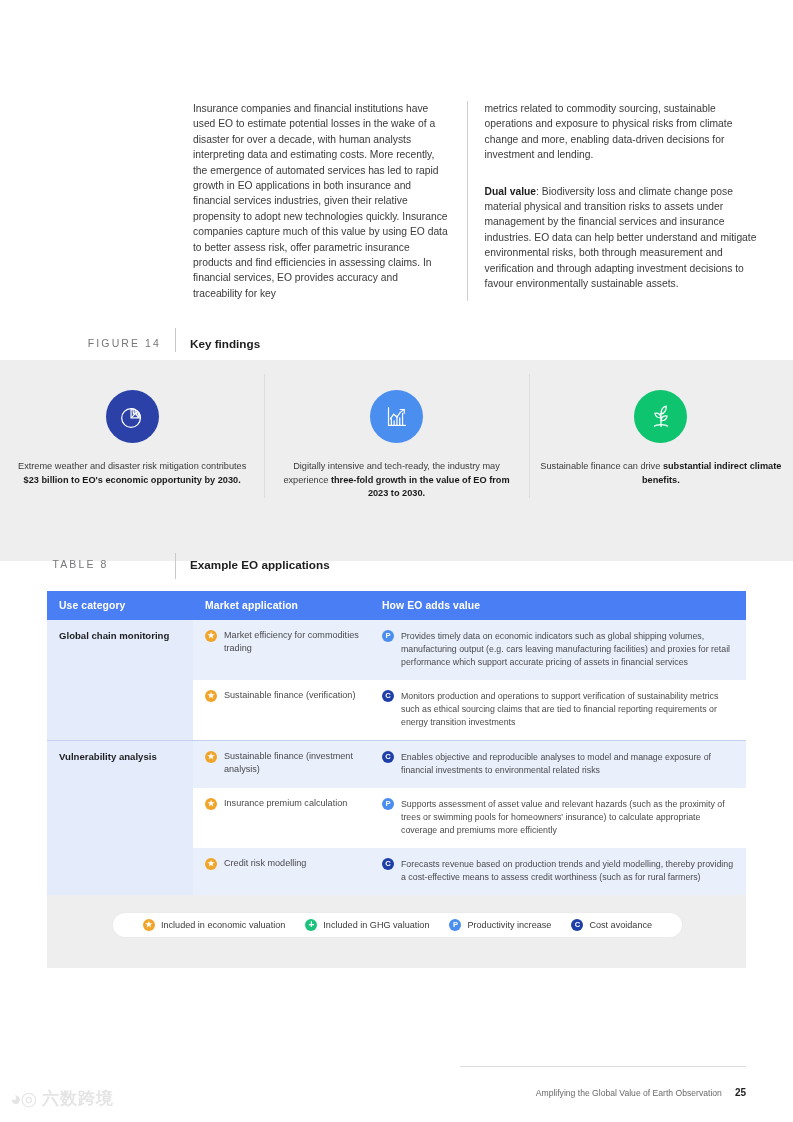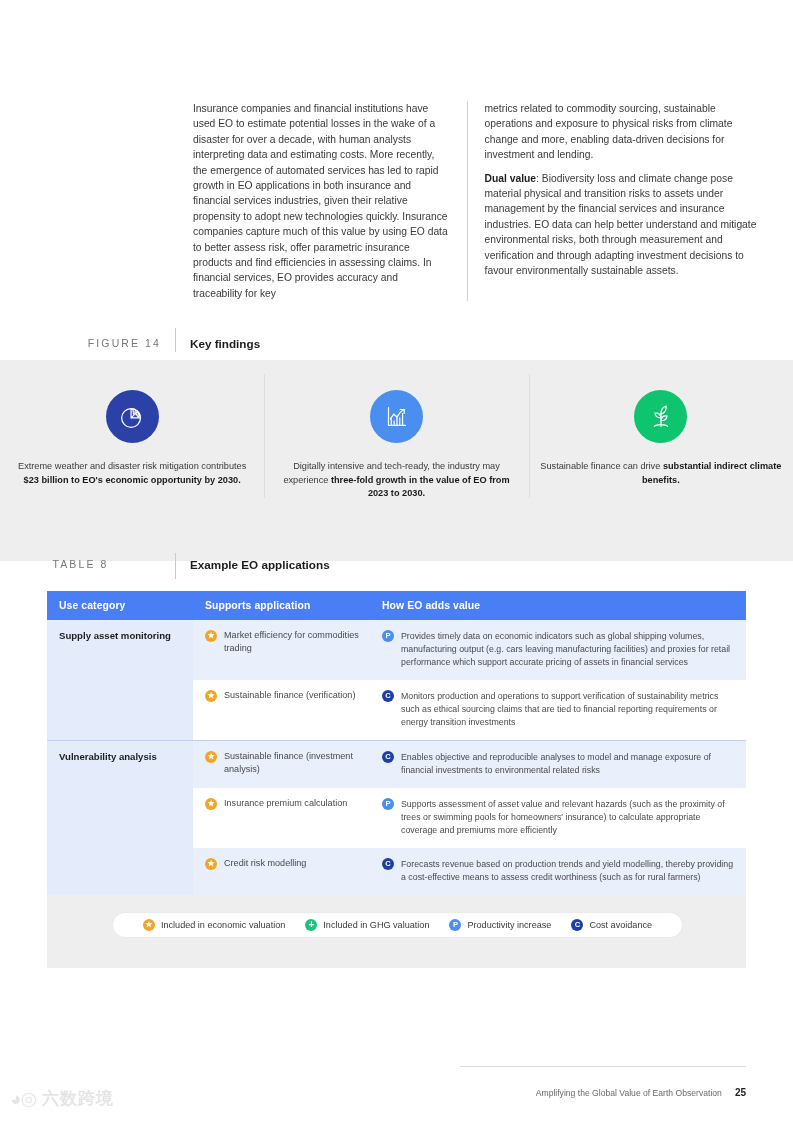--- a/index.html
+++ b/index.html
@@ -28,21 +28,21 @@
 
   
   .body-cols {
     position: absolute; left: 193px; top: 101px; width: 565px;
     display: flex; gap: 0;
   }
   .col { width: 275px; font-size: 10.3px; line-height: 15.4px; color: #3a3a3c; }
   .col.left { padding-right: 18px; }
   .col-div { width: 1px; background: #cfcfcf; align-self: stretch; margin-right: 17px; }
   .col p { margin: 0; }
-  .col p + p { margin-top: 8px; }
+  .col p + p { margin-top: 21px; }
   .col b { font-weight: bold; color: #1d1d1f; }
 
   
   .fig-label-row {
     position: absolute; left: 0; top: 330px; width: 793px;
     display: flex; align-items: flex-end;
   }
   .fig-kicker {
     width: 175px; text-align: right; padding-right: 14px;
     font-size: 10.5px; letter-spacing: 2.1px; color: #76767a; line-height: 17px;
@@ -233,28 +233,28 @@
   <div class="tbl-wrap">
     <table class="eotbl">
       <colgroup>
           <col class="c-cat">
           <col class="c-app">
           <col class="c-val">
         </colgroup>
       <thead>
         <tr>
           <th>Use category</th>
-          <th>Supports application</th>
+          <th>Market application</th>
           <th>How EO adds value</th>
         </tr>
       </thead>
       <tbody>
 
         <tr class="row-alt">
-          <td class="cat-cell" rowspan="2">Supply asset monitoring</td>
+          <td class="cat-cell" rowspan="2">Global chain monitoring</td>
           <td>
             <div class="cell-flex">
               <span class="bdg star">★</span>
               <span class="app-text">Market efficiency for commodities trading</span>
             </div>
           </td>
           <td>
             <div class="cell-flex">
               <span class="bdg p">P</span>
               <span class="val-text">Provides timely data on economic indicators such as global shipping volumes, manufacturing output (e.g. cars leaving manufacturing facilities) and proxies for retail performance which support accurate pricing of assets in financial services</span>

